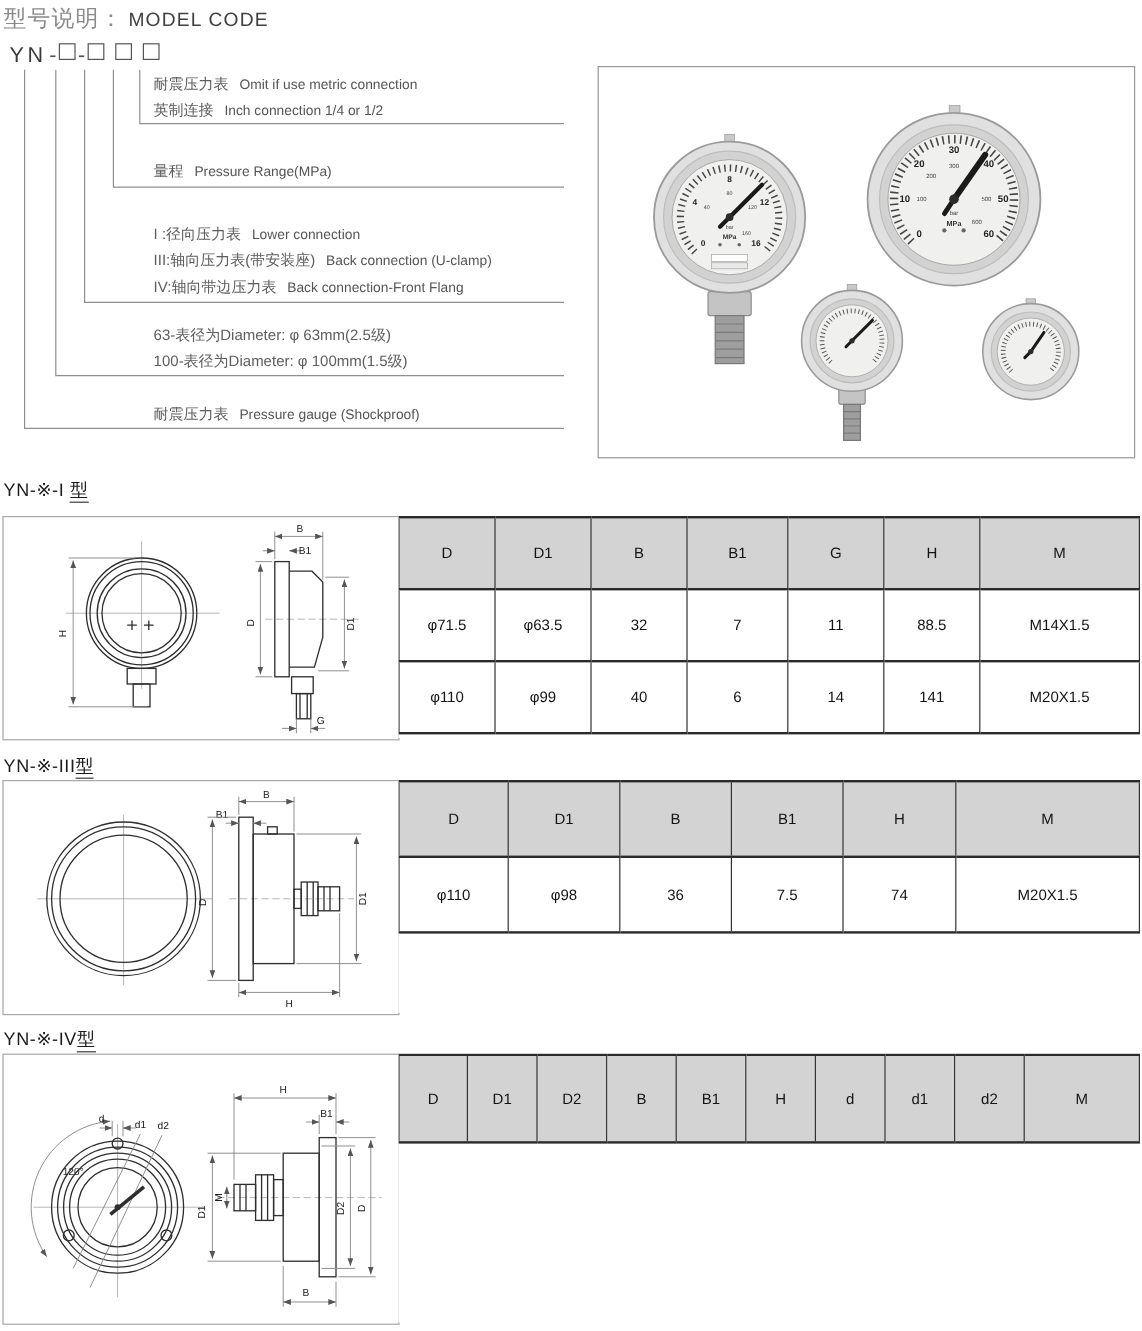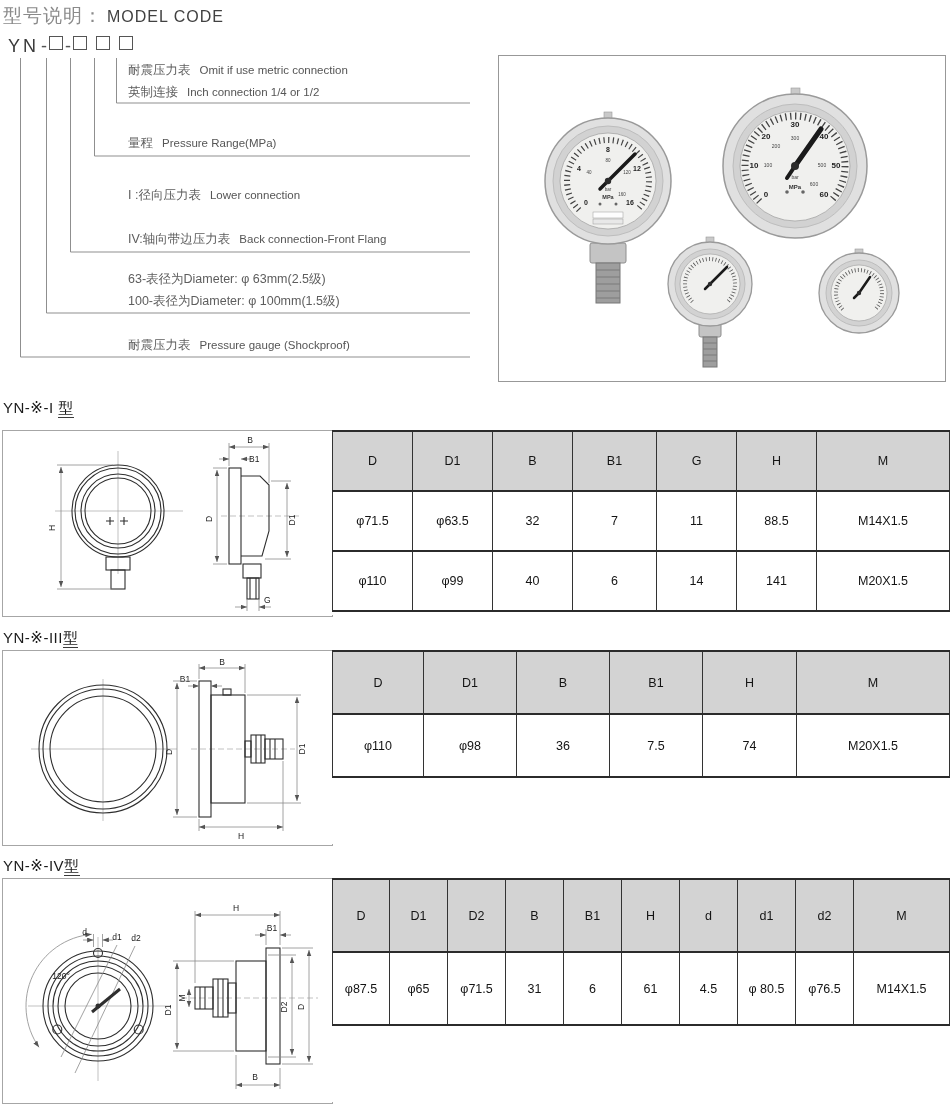--- a/index.html
+++ b/index.html
@@ -70,20 +70,23 @@
     <span>耐震压力表</span><span class="en">Omit if use metric connection</span>
   </div>
   <div class="branch" style="top:84px">
     <span>英制连接</span><span class="en">Inch connection 1/4 or 1/2</span>
   </div>
   <div class="branch" style="top:135px">
     <span>量程</span><span class="en">Pressure Range(MPa)</span>
   </div>
   <div class="branch" style="top:187px">
     <span>I :径向压力表</span><span class="en">Lower connection</span>
+  </div>
+  <div class="branch" style="top:209px">
+    <span>III:轴向压力表(带安装座)</span><span class="en">Back connection (U-clamp)</span>
   </div>
   <div class="branch" style="top:231px">
     <span>IV:轴向带边压力表</span><span class="en">Back connection-Front Flang</span>
   </div>
   <div class="branch" style="top:271px">
     <span>63-表径为Diameter: φ 63mm(2.5级)</span>
   </div>
   <div class="branch" style="top:293px">
     <span>100-表径为Diameter: φ 100mm(1.5级)</span>
   </div>
@@ -480,29 +483,17 @@
             <th>B</th>
             <th>B1</th>
             <th>H</th>
             <th>d</th>
             <th>d1</th>
             <th>d2</th>
             <th>M</th>
           </tr>
         </thead>
         <tbody>
-          <tr>
-            <td>φ87.5</td>
-            <td>φ65</td>
-            <td>φ71.5</td>
-            <td>31</td>
-            <td>6</td>
-            <td>61</td>
-            <td>4.5</td>
-            <td>φ 80.5</td>
-            <td>φ76.5</td>
-            <td>M14X1.5</td>
-          </tr>
         </tbody>
       </table>
   </div>
 
 </div>
 
 </body></html>

